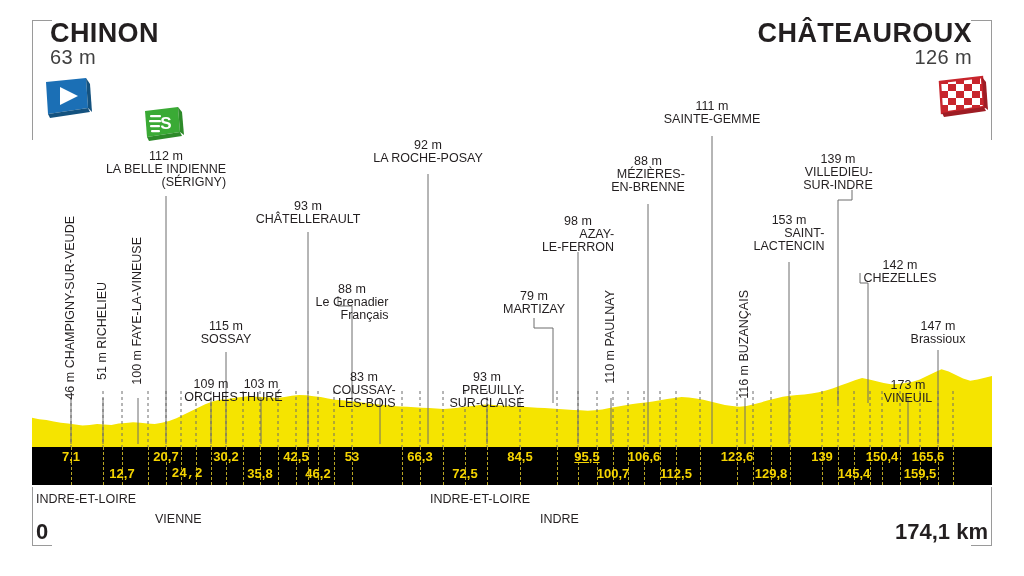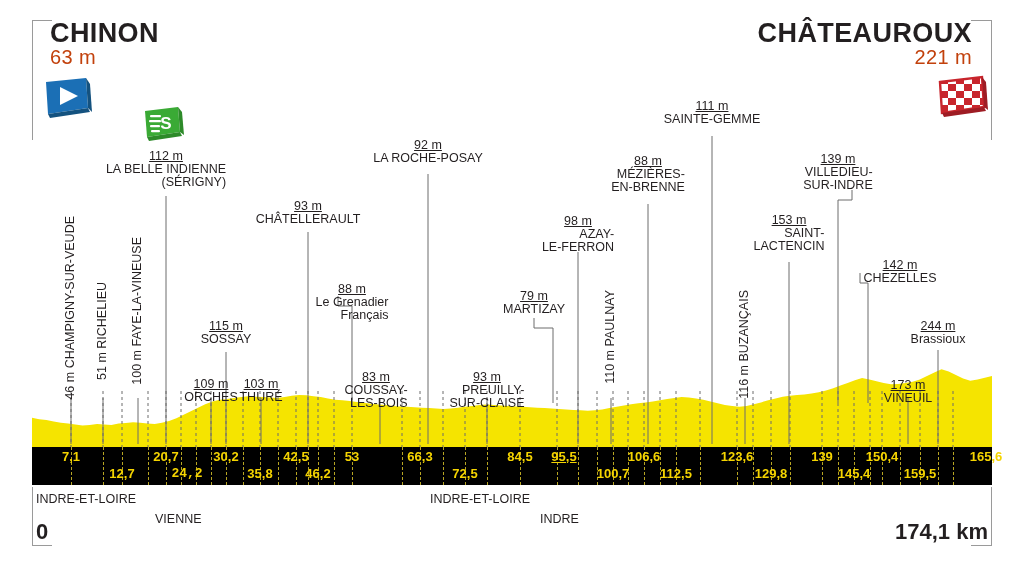--- a/index.html
+++ b/index.html
@@ -17,21 +17,21 @@
 
   
   .city{
     position:absolute;
     font-weight:bold;
     letter-spacing:.4px;
     line-height:1;
     white-space:nowrap;
   }
   .city-name{font-size:27px;}
-  .city-alt{font-size:20px;font-weight:normal;color:#c2410c;line-height:1;}
+  .city-alt{font-size:20px;font-weight:normal;color:#404040;line-height:1;}
 
   #start-block{left:50px;top:20px;text-align:left;}
   #finish-block{right:52px;top:20px;text-align:right;}
 
   
   .flag{position:absolute;}
 
   
   #profile-area{
     position:absolute;left:32px;top:156px;width:960px;height:292px;
@@ -46,21 +46,21 @@
     color:#231f20;
     white-space:nowrap;
     text-align:center;
   }
   .town.vert{
     writing-mode:vertical-rl;
     transform:rotate(180deg);
     text-align:left;
     line-height:1;
   }
-  .town .alt{display:block;text-decoration:underline;}
+  .town .alt{display:block;}
   .town .nm{display:block;text-align:right;}
 
   
   #kmbar{
     position:absolute;left:32px;top:447px;width:960px;height:38px;
     background:#000000;
   }
   .kmtick{position:absolute;top:0;width:1px;height:38px;
     border-left:1px dashed #d7c22a;opacity:.85;}
   .kmlabel{
@@ -116,21 +116,21 @@
       <rect x="8" y="11" width="11" height="2.2" rx="1"></rect>
       <rect x="7" y="16" width="12" height="2.2" rx="1"></rect>
       <rect x="8" y="21" width="10" height="2.2" rx="1"></rect>
       <rect x="9" y="26" width="9" height="2.2" rx="1"></rect>
     </g>
     <text x="24" y="25" font-family="Liberation Sans, sans-serif" font-size="17" font-weight="bold" fill="#ffffff" text-anchor="middle">S</text>
   </svg>
 
   <div id="finish-block" class="city">
     <div class="city-name">CHÂTEAUROUX</div>
-    <div class="city-alt">221 m</div>
+    <div class="city-alt">126 m</div>
   </div>
 
   <svg class="flag" style="left:936px;top:74px;" width="54" height="46" viewBox="0 0 54 46">
     <defs>
       <clipPath id="cfclip">
           <path d="M4 8 L46 3 L48 33 L6 39 Z"></path>
         </clipPath>
     </defs>
     <path d="M4 8 L46 3 L48 33 L6 39 Z" fill="#ffffff"></path>
     <g clip-path="url(#cfclip)" fill="#c8252c">
@@ -271,21 +271,21 @@
         <span class="nm">THURÉ</span>
       </div>
       <div class="town" style="left: 308px; top: 200px; transform: translateX(-50%);">
         <span class="alt">93 m</span>
         <span class="nm">CHÂTELLERAULT</span>
       </div>
       <div class="town" style="left: 352px; top: 283px; transform: translateX(-50%);">
         <span class="alt">88 m</span>
         <span class="nm">Le Grenadier<br>Français</span>
       </div>
-      <div class="town" style="left: 376px; top: 371px; transform: translateX(-50%);">
+      <div class="town" style="left: 364px; top: 371px; transform: translateX(-50%);">
         <span class="alt">83 m</span>
         <span class="nm">COUSSAY-<br>LES-BOIS</span>
       </div>
       <div class="town" style="left: 428px; top: 139px; transform: translateX(-50%);">
         <span class="alt">92 m</span>
         <span class="nm">LA ROCHE-POSAY</span>
       </div>
       <div class="town" style="left: 487px; top: 371px; transform: translateX(-50%);">
         <span class="alt">93 m</span>
         <span class="nm">PREUILLY-<br>SUR-CLAISE</span>
@@ -318,21 +318,21 @@
       </div>
       <div class="town" style="left: 900px; top: 259px; transform: translateX(-50%);">
         <span class="alt">142 m</span>
         <span class="nm">CHEZELLES</span>
       </div>
       <div class="town" style="left: 908px; top: 379px; transform: translateX(-50%);">
         <span class="alt">173 m</span>
         <span class="nm">VINEUIL</span>
       </div>
       <div class="town" style="left: 938px; top: 320px; transform: translateX(-50%);">
-        <span class="alt">244 m</span>
+        <span class="alt">147 m</span>
         <span class="nm">Brassioux</span>
       </div>
     </div>
 
   <div id="kmbar">
       <div class="kmtick" style="left: 71px;"></div>
       <div class="kmtick" style="left: 116px;"></div>
       <div class="kmtick" style="left: 149px;"></div>
       <div class="kmtick" style="left: 179px;"></div>
       <div class="kmtick" style="left: 211px;"></div>
@@ -371,41 +371,41 @@
       <div class="kmlabel down" style="left: 286px;">46,2</div>
       <div class="kmtick" style="left: 320px;"></div>
       <div class="kmlabel up" style="left: 320px;">53</div>
       <div class="kmtick" style="left: 388px;"></div>
       <div class="kmlabel up" style="left: 388px;">66,3</div>
       <div class="kmtick" style="left: 433px;"></div>
       <div class="kmlabel down" style="left: 433px;">72,5</div>
       <div class="kmtick" style="left: 488px;"></div>
       <div class="kmlabel up" style="left: 488px;">84,5</div>
       <div class="kmtick" style="left: 546px;"></div>
-      <div class="kmlabel up" style="left: 532px; text-decoration: underline;">95,5</div>
+      <div class="kmlabel up" style="left: 555px; text-decoration: underline;">95,5</div>
       <div class="kmtick" style="left: 581px;"></div>
       <div class="kmlabel down" style="left: 581px;">100,7</div>
       <div class="kmtick" style="left: 612px;"></div>
       <div class="kmlabel up" style="left: 612px;">106,6</div>
       <div class="kmtick" style="left: 644px;"></div>
       <div class="kmlabel down" style="left: 644px;">112,5</div>
       <div class="kmtick" style="left: 705px;"></div>
       <div class="kmlabel up" style="left: 705px;">123,6</div>
       <div class="kmtick" style="left: 739px;"></div>
       <div class="kmlabel down" style="left: 739px;">129,8</div>
       <div class="kmtick" style="left: 790px;"></div>
       <div class="kmlabel up" style="left: 790px;">139</div>
       <div class="kmtick" style="left: 822px;"></div>
       <div class="kmlabel down" style="left: 822px;">145,4</div>
       <div class="kmtick" style="left: 850px;"></div>
       <div class="kmlabel up" style="left: 850px;">150,4</div>
       <div class="kmtick" style="left: 888px;"></div>
       <div class="kmlabel down" style="left: 888px;">159,5</div>
       <div class="kmtick" style="left: 921px;"></div>
-      <div class="kmlabel up" style="left: 954px;">165,6</div>
+      <div class="kmlabel up" style="left: 896px;">165,6</div>
     </div>
 
   <div id="dept-layer" style="position:absolute;inset:0;">
       <div class="dept" style="left: 36px; top: 492px;">INDRE-ET-LOIRE</div>
       <div class="dept" style="left: 155px; top: 512px;">VIENNE</div>
       <div class="dept" style="left: 430px; top: 492px;">INDRE-ET-LOIRE</div>
       <div class="dept" style="left: 540px; top: 512px;">INDRE</div>
     </div>
 
   <div id="zero">0</div>

